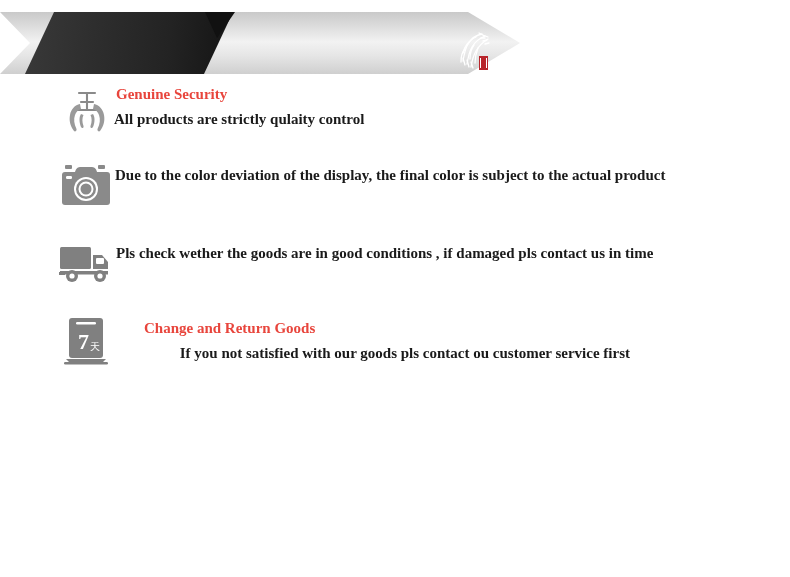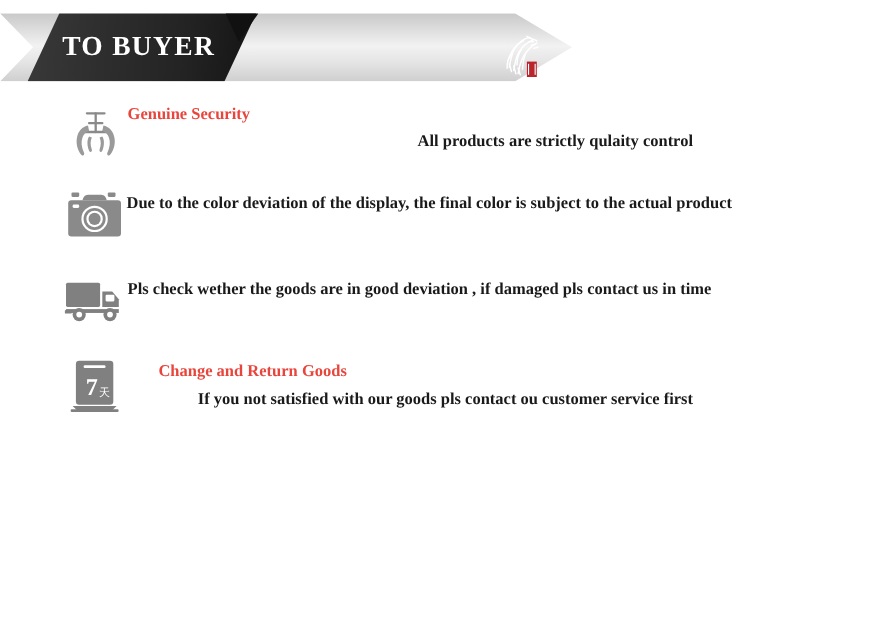--- a/index.html
+++ b/index.html
@@ -97,21 +97,21 @@
     right: 1px;
     bottom: 2px;
     border-left: 1px solid #ffffff;
     border-right: 1px solid #ffffff;
   }
 
   
   .rows {
     position: absolute;
     left: 0;
-    top: 92px;
+    top: 82px;
     width: 634px;
   }
   .row {
     position: relative;
     height: 78px;
   }
   .row-icon {
     position: absolute;
     left: 62px;
     top: 4px;
@@ -137,21 +137,21 @@
     font-size: 15px;
     font-weight: bold;
     font-family: "Liberation Serif", "DejaVu Serif", serif;
     line-height: 22px;
     margin-top: 4px;
     white-space: nowrap;
   }
 
   
   .row.r1 .row-text { left: 116px; top: 2px; }
-  .row.r1 .row-desc { margin-left: -2px; text-align: right; }
+  .row.r1 .row-desc { margin-left: -2px; }
 
   .row.r2 .row-icon { left: 60px; top: 2px; width: 52px; height: 48px; }
   .row.r2 .row-text { left: 115px; top: 0px; }
 
   .row.r3 .row-icon { left: 64px; top: 1px; width: 44px; height: 44px; }
   .row.r3 .row-text { left: 117px; top: 2px; }
   .row.r3 .row-desc { margin-left: 3px; }
 
   .row.r4 .row-icon { left: 58px; top: 3px; width: 54px; height: 44px; }
   .row.r4 .row-text { left: 120px; top: 0px; }
@@ -163,21 +163,20 @@
 
   .icon-svg { display: block; width: 100%; height: 100%; }
 </style>
 </head>
 <body>
 
 <div class="banner-wrap">
   <div class="banner-light"></div>
   <div class="banner-dark"></div>
   <div class="banner-dark-tip"></div>
-  <div class="banner-title">TO BUYER</div>
 
   <div class="banner-logo">
     <svg class="icon-svg" viewBox="0 0 46 46" xmlns="http://www.w3.org/2000/svg">
       <g fill="none" stroke="#ffffff" stroke-width="1.3" stroke-linecap="round" stroke-linejoin="round">
         <path d="M30 6 C24 7 19 11 16 16 C13 21 12 27 11 33"></path>
         <path d="M33 8 C28 10 23 14 20 19 C17 24 16 30 15 36"></path>
         <path d="M36 11 C31 14 27 18 24 23 C21 28 20 33 19 39"></path>
         <path d="M27 5 C30 7 33 8 36 9"></path>
         <path d="M24 9 C21 10 18 13 16 16"></path>
         <path d="M17 14 C14 17 12 21 11 25"></path>
@@ -249,21 +248,21 @@
         <rect x="38" y="17" width="8" height="6" rx="1" fill="#ffffff"></rect>
         <rect x="2" y="30" width="48" height="3.5" fill="#808080"></rect>
         <circle cx="14" cy="35" r="6" fill="#808080"></circle>
         <circle cx="14" cy="35" r="2.6" fill="#ffffff"></circle>
         <circle cx="42" cy="35" r="6" fill="#808080"></circle>
         <circle cx="42" cy="35" r="2.6" fill="#ffffff"></circle>
         <rect x="1" y="31" width="6" height="3" fill="#808080"></rect>
       </svg>
     </div>
     <div class="row-text">
-      <div class="row-desc">Pls check wether the goods are in good deviation , if damaged pls contact us in time</div>
+      <div class="row-desc">Pls check wether the goods are in good conditions , if damaged pls contact us in time</div>
     </div>
   </div>
 
   <div class="row r5">
     <div class="row-icon">
       <svg class="icon-svg" viewBox="0 0 44 50" xmlns="http://www.w3.org/2000/svg">
         <rect x="5" y="2" width="34" height="40" rx="3" fill="#808080"></rect>
         <rect x="12" y="6" width="20" height="2.6" rx="1.3" fill="#ffffff"></rect>
         <text x="14" y="33" font-family="'Liberation Serif', serif" font-size="22" font-weight="bold" fill="#ffffff">7</text>
         <text x="26" y="34" font-family="'DejaVu Sans', sans-serif" font-size="10" fill="#ffffff">天</text>

